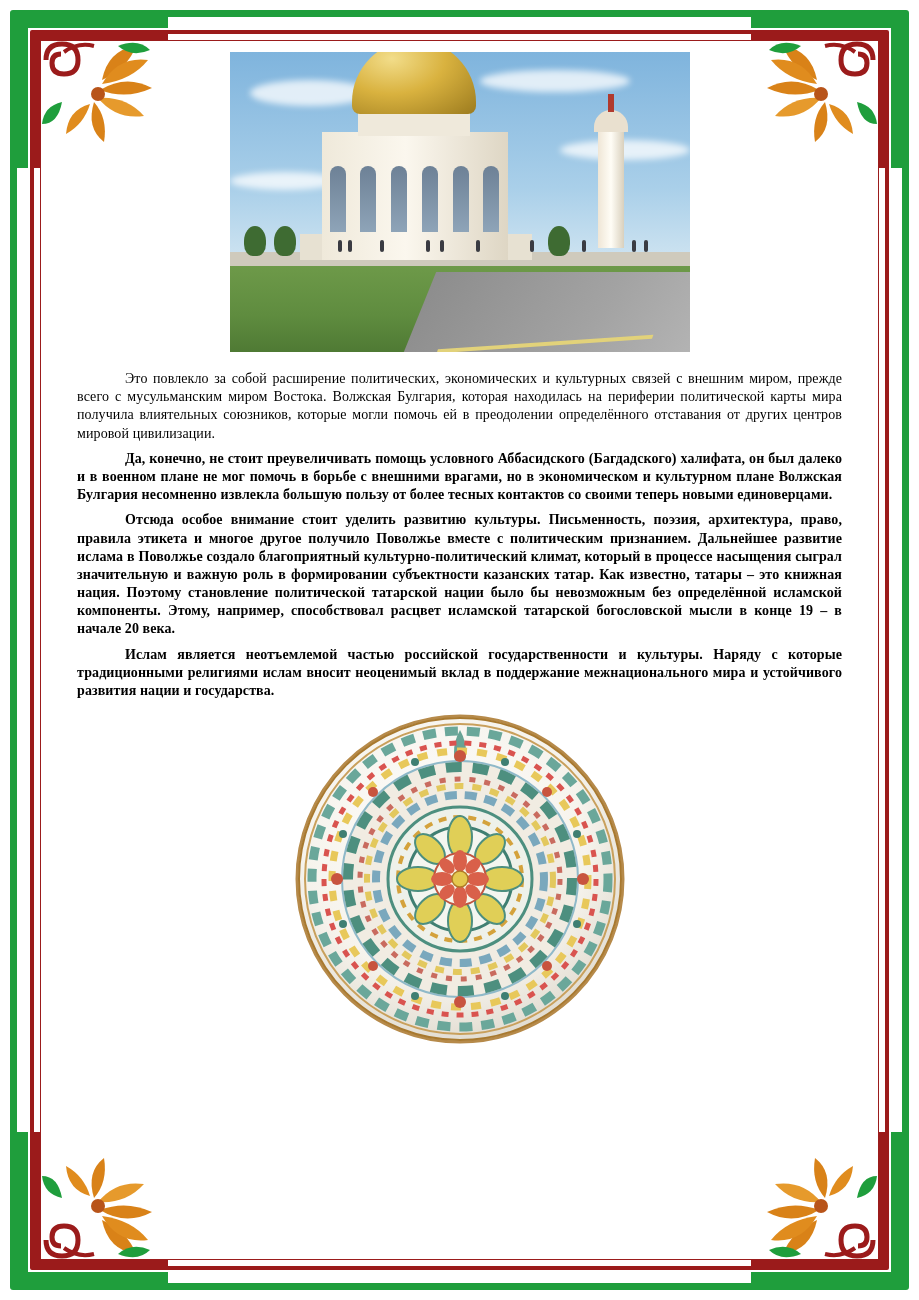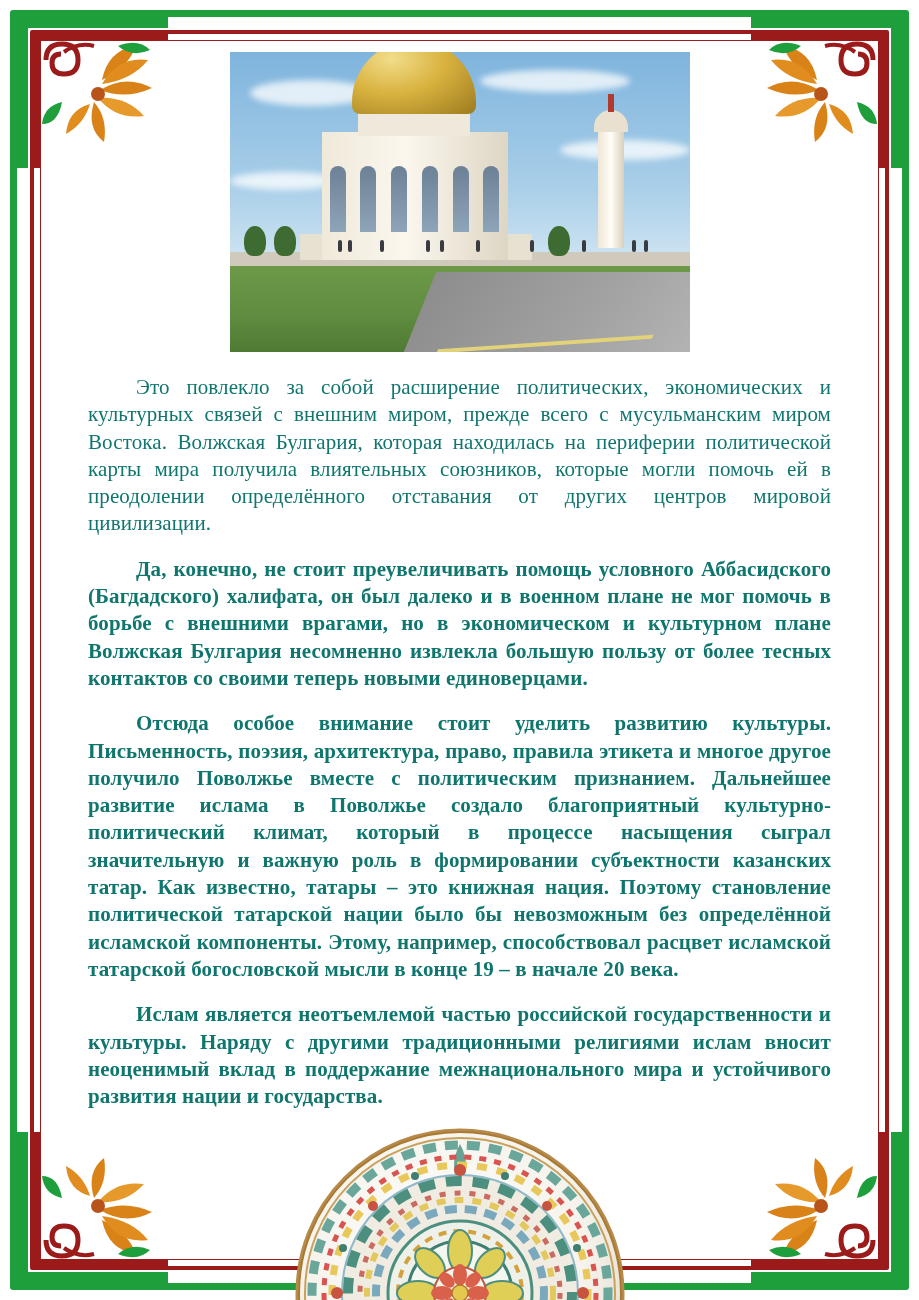--- a/index.html
+++ b/index.html
@@ -191,26 +191,26 @@
 
   
   .plate-wrap {
     display: inline-block;
     width: 330px;
     height: 330px;
     position: relative;
   }
 
   p.para {
-    margin: 18px;
+    margin: 7px;
     text-align: justify;
     text-indent: 48px;
-    font-size: 21px;
+    font-size: 14px;
     line-height: 1.30;
-    color: #0f766e;
+    color: #000000;
     letter-spacing: 0.1px;
   }
   p.para + p.para { margin-top: 0; font-weight: bold; }
   .text-block { margin-top: 14px; }
 </style>
 </head>
 <body>
 
 <div class="page">
 
@@ -337,21 +337,21 @@
             <b style="left:402px;"></b>
           <b style="left:414px;"></b>
         </div>
       </div>
     </div>
 
     <div class="text-block">
       <p class="para">Это повлекло за собой расширение политических, экономических и культурных связей с внешним миром, прежде всего с мусульманским миром Востока. Волжская Булгария, которая находилась на периферии политической карты мира получила влиятельных союзников, которые могли помочь ей в преодолении определённого отставания от других центров мировой цивилизации.</p>
       <p class="para">Да, конечно, не стоит преувеличивать помощь условного Аббасидского (Багдадского) халифата, он был далеко и в военном плане не мог помочь в борьбе с внешними врагами, но в экономическом и культурном плане Волжская Булгария несомненно извлекла большую пользу от более тесных контактов со своими теперь новыми единоверцами.</p>
       <p class="para">Отсюда особое внимание стоит уделить развитию культуры. Письменность, поэзия, архитектура, право, правила этикета и многое другое получило Поволжье вместе с политическим признанием. Дальнейшее развитие ислама в Поволжье создало благоприятный культурно-политический климат, который в процессе насыщения сыграл значительную и важную роль в формировании субъектности казанских татар. Как известно, татары – это книжная нация. Поэтому становление политической татарской нации было бы невозможным без определённой исламской компоненты. Этому, например, способствовал расцвет исламской татарской богословской мысли в конце 19 – в начале 20 века.</p>
-      <p class="para">Ислам является неотъемлемой частью российской государственности и культуры. Наряду с другими традиционными религиями ислам вносит неоценимый вклад в поддержание межнационального мира и устойчивого развития нации и государства.</p>
+      <p class="para">Ислам является неотъемлемой частью российской государственности и культуры. Наряду с которые традиционными религиями ислам вносит неоценимый вклад в поддержание межнационального мира и устойчивого развития нации и государства.</p>
     </div>
 
     <div class="figure bottom">
       <div class="plate-wrap">
         <svg viewBox="0 0 330 330" width="330" height="330" aria-hidden="true">
           <defs>
             <radialGradient id="plateBg" cx="45%" cy="38%" r="62%">
               <stop offset="0%" stop-color="#ffffff"></stop>
               <stop offset="70%" stop-color="#f6f3ec"></stop>
               <stop offset="100%" stop-color="#e2ddd2"></stop>

